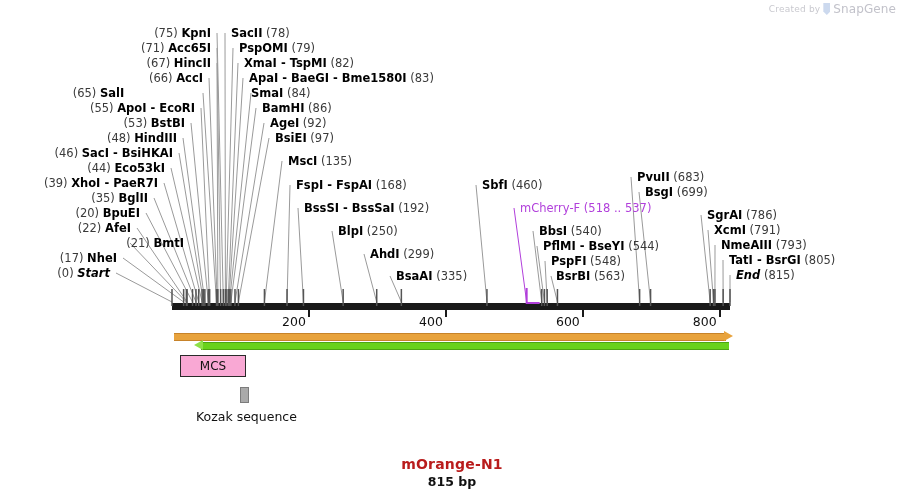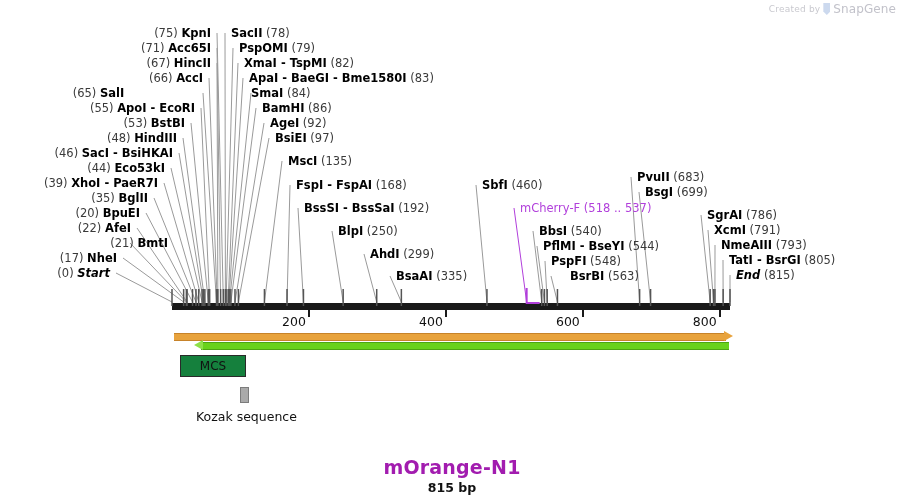--- a/index.html
+++ b/index.html
@@ -65,21 +65,21 @@
   .arrowline .head{position:absolute;top:-2px;width:9px;height:10px;}
   #orange-arrow .shaft{background:#e8a33d;border-top:1px solid #c7832a;border-bottom:1px solid #c7832a;}
   #orange-arrow .head{right:-7px;background:#e8a33d;clip-path:polygon(0 0,100% 50%,0 100%);}
   #green-arrow .shaft{background:#69d21c;border-top:1px solid #4da414;border-bottom:1px solid #4da414;}
   #green-arrow .head{left:-7px;background:#8ee04a;clip-path:polygon(100% 0,0 50%,100% 100%);}
 
   
   #features{position:absolute;left:0;top:355px;width:904px;height:24px;}
   #mcs-feature{
     position:absolute;left:180px;top:0;width:66px;height:22px;
-    background:#15803d;border:1px solid #2a2a2a;
+    background:#f9a8d4;border:1px solid #2a2a2a;
     box-sizing:border-box;
     display:flex;align-items:center;justify-content:center;
     font-size:12px;color:#111;
   }
   #morange-feature{
     position:absolute;left:249px;top:0;width:481px;height:22px;
     display:flex;align-items:center;justify-content:center;
     background:#f96a07;
     color:#fff;font-size:12.5px;
     clip-path:polygon(0 0,calc(100% - 22px) 0,100% 50%,calc(100% - 22px) 100%,0 100%);
@@ -90,21 +90,21 @@
   #kozak-marker{
     position:absolute;left:240px;top:387px;width:9px;height:16px;
     background:#aaaaaa;border:1px solid #7c7c7c;box-sizing:border-box;
   }
   #kozak-label{
     position:absolute;left:196px;top:409px;font-size:12.5px;color:#111;
   }
 
   
   #title-block{position:absolute;left:0;top:456px;width:904px;text-align:center;}
-  #plasmid-title{font-size:19px;font-weight:bold;color:#a21caf;letter-spacing:.2px;}
+  #plasmid-title{font-size:14px;font-weight:bold;color:#b91c1c;letter-spacing:.2px;}
   #plasmid-size{font-size:12.5px;color:#111;margin-top:2px;font-weight:bold;}
 </style>
 </head>
 <body>
 
 <div class="stage">
 
   <div id="watermark">
     <span class="sg-prefix">Created by</span>
     <span class="sg-flag"></span>
@@ -166,21 +166,21 @@
       <div class="lab right" style="top: 87px; left: 0px; width: 197px; text-align: center;"><span class="pos">(65)  </span><span class="nm">SalI</span></div>
       <div class="lab right" style="top: 102px; left: 0px; width: 195px;"><span class="pos">(55)  </span><span class="nm">ApoI - EcoRI</span></div>
       <div class="lab right" style="top: 117px; left: 0px; width: 185px;"><span class="pos">(53)  </span><span class="nm">BstBI</span></div>
       <div class="lab right" style="top: 132px; left: 0px; width: 177px;"><span class="pos">(48)  </span><span class="nm">HindIII</span></div>
       <div class="lab right" style="top: 147px; left: 0px; width: 173px;"><span class="pos">(46)  </span><span class="nm">SacI - BsiHKAI</span></div>
       <div class="lab right" style="top: 162px; left: 0px; width: 165px;"><span class="pos">(44)  </span><span class="nm">Eco53kI</span></div>
       <div class="lab right" style="top: 177px; left: 0px; width: 158px;"><span class="pos">(39)  </span><span class="nm">XhoI - PaeR7I</span></div>
       <div class="lab right" style="top: 192px; left: 0px; width: 148px;"><span class="pos">(35)  </span><span class="nm">BglII</span></div>
       <div class="lab right" style="top: 207px; left: 0px; width: 140px;"><span class="pos">(20)  </span><span class="nm">BpuEI</span></div>
       <div class="lab right" style="top: 222px; left: 0px; width: 131px;"><span class="pos">(22)  </span><span class="nm">AfeI</span></div>
-      <div class="lab right" style="top: 237px; left: 0px; width: 124px; padding-left: 44px;"><span class="pos">(21)  </span><span class="nm">BmtI</span></div>
+      <div class="lab right" style="top: 237px; left: 16px; width: 124px; padding-left: 44px;"><span class="pos">(21)  </span><span class="nm">BmtI</span></div>
       <div class="lab right" style="top: 252px; left: 0px; width: 117px;"><span class="pos">(17)  </span><span class="nm">NheI</span></div>
       <div class="lab right ital" style="top: 267px; left: 0px; width: 110px;"><span class="pos">(0)  </span><span class="nm">Start</span></div>
       <div class="lab" style="top: 27px; left: 231px;"><span class="nm">SacII</span><span class="pos">  (78)</span></div>
       <div class="lab" style="top: 42px; left: 239px;"><span class="nm">PspOMI</span><span class="pos">  (79)</span></div>
       <div class="lab" style="top: 57px; left: 244px;"><span class="nm">XmaI - TspMI</span><span class="pos">  (82)</span></div>
       <div class="lab" style="top: 72px; left: 249px;"><span class="nm">ApaI - BaeGI - Bme1580I</span><span class="pos">  (83)</span></div>
       <div class="lab" style="top: 87px; left: 251px;"><span class="nm">SmaI</span><span class="pos">  (84)</span></div>
       <div class="lab" style="top: 102px; left: 262px;"><span class="nm">BamHI</span><span class="pos">  (86)</span></div>
       <div class="lab" style="top: 117px; left: 270px;"><span class="nm">AgeI</span><span class="pos">  (92)</span></div>
       <div class="lab" style="top: 132px; left: 275px;"><span class="nm">BsiEI</span><span class="pos">  (97)</span></div>
@@ -188,21 +188,21 @@
       <div class="lab" style="top: 179px; left: 296px;"><span class="nm">FspI - FspAI</span><span class="pos">  (168)</span></div>
       <div class="lab" style="top: 202px; left: 304px;"><span class="nm">BssSI - BssSaI</span><span class="pos">  (192)</span></div>
       <div class="lab" style="top: 225px; left: 338px;"><span class="nm">BlpI</span><span class="pos">  (250)</span></div>
       <div class="lab" style="top: 248px; left: 370px;"><span class="nm">AhdI</span><span class="pos">  (299)</span></div>
       <div class="lab" style="top: 270px; left: 396px;"><span class="nm">BsaAI</span><span class="pos">  (335)</span></div>
       <div class="lab" style="top: 179px; left: 482px;"><span class="nm">SbfI</span><span class="pos">  (460)</span></div>
       <div class="lab mcherry" style="top: 202px; left: 520px;"><span class="nm">mCherry-F</span><span class="pos">  (518 .. 537)</span></div>
       <div class="lab" style="top: 225px; left: 539px;"><span class="nm">BbsI</span><span class="pos">  (540)</span></div>
       <div class="lab" style="top: 240px; left: 543px;"><span class="nm">PflMI - BseYI</span><span class="pos">  (544)</span></div>
       <div class="lab" style="top: 255px; left: 551px;"><span class="nm">PspFI</span><span class="pos">  (548)</span></div>
-      <div class="lab" style="top: 270px; left: 570px;"><span class="nm">BsrBI</span><span class="pos">  (563)</span></div>
+      <div class="lab" style="top: 270px; left: 556px;"><span class="nm">BsrBI</span><span class="pos">  (563)</span></div>
       <div class="lab" style="top: 171px; left: 637px;"><span class="nm">PvuII</span><span class="pos">  (683)</span></div>
       <div class="lab" style="top: 186px; left: 645px;"><span class="nm">BsgI</span><span class="pos">  (699)</span></div>
       <div class="lab" style="top: 209px; left: 707px;"><span class="nm">SgrAI</span><span class="pos">  (786)</span></div>
       <div class="lab" style="top: 224px; left: 714px;"><span class="nm">XcmI</span><span class="pos">  (791)</span></div>
       <div class="lab" style="top: 239px; left: 721px;"><span class="nm">NmeAIII</span><span class="pos">  (793)</span></div>
       <div class="lab" style="top: 254px; left: 729px;"><span class="nm">TatI - BsrGI</span><span class="pos">  (805)</span></div>
       <div class="lab ital" style="top: 269px; left: 736px;"><span class="nm">End</span><span class="pos">  (815)</span></div>
     </div>
 
   <div id="backbone"></div>

